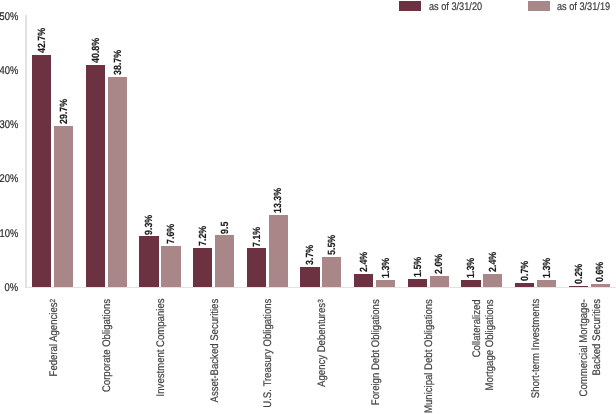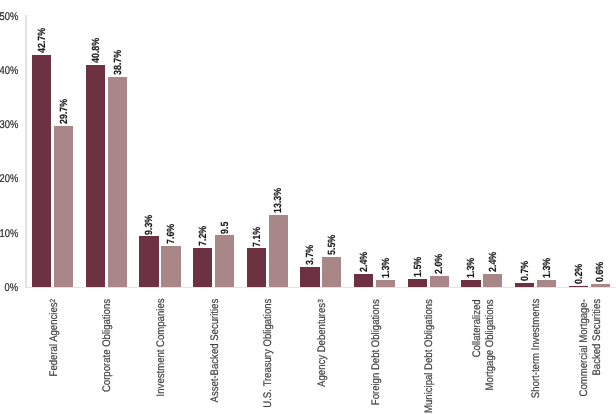--- a/index.html
+++ b/index.html
@@ -42,20 +42,30 @@
             transform-origin:100% 0;transform:rotate(-90deg);}
   .catlabel sup{font-size:0.68em;vertical-align:baseline;
                 position:relative;top:-0.33em;}
   .catlabel .cl{display:inline-block;transform:scaleX(0.870);
                 transform-origin:100% 50%;}
 </style>
 </head>
 <body>
 
 <div id="root">
+  <div class="legend">
+    <div class="legend-item">
+      <span class="swatch" style="left:399.2px;top:0.8px;width:22.1px;height:9.8px;background:#6d3242"></span>
+      <span class="legend-label" style="left:429.1px;top:0.6px;line-height:12px">as of 3/31/20</span>
+    </div>
+    <div class="legend-item">
+      <span class="swatch" style="left:527.8px;top:0.8px;width:22.1px;height:9.8px;background:#a98789"></span>
+      <span class="legend-label" style="left:556.6px;top:0.6px;line-height:12px">as of 3/31/19</span>
+    </div>
+  </div>
   <div class="plot">
     <div class="axis-v" style="left:25.3px;top:14.8px;width:1.5px;height:272.2px"></div>
     <div class="axis-h" style="left:25.3px;top:287px;width:590.5px;height:1.2px"></div>
     <div class="ytick" style="left:-50px;width:68.6px;line-height:11px;top:283.1px"><span>0%</span></div>
     <div class="ytick" style="left:-50px;width:68.6px;line-height:11px;top:228.78px"><span>10%</span></div>
     <div class="ytick" style="left:-50px;width:68.6px;line-height:11px;top:174.46px"><span>20%</span></div>
     <div class="ytick" style="left:-50px;width:68.6px;line-height:11px;top:120.14px"><span>30%</span></div>
     <div class="ytick" style="left:-50px;width:68.6px;line-height:11px;top:65.82px"><span>40%</span></div>
     <div class="ytick" style="left:-50px;width:68.6px;line-height:11px;top:11.5px"><span>50%</span></div>
     <div class="bar" style="left:32.1px;top:55.05px;width:19.3px;height:231.95px;background:#6d3242"></div>

